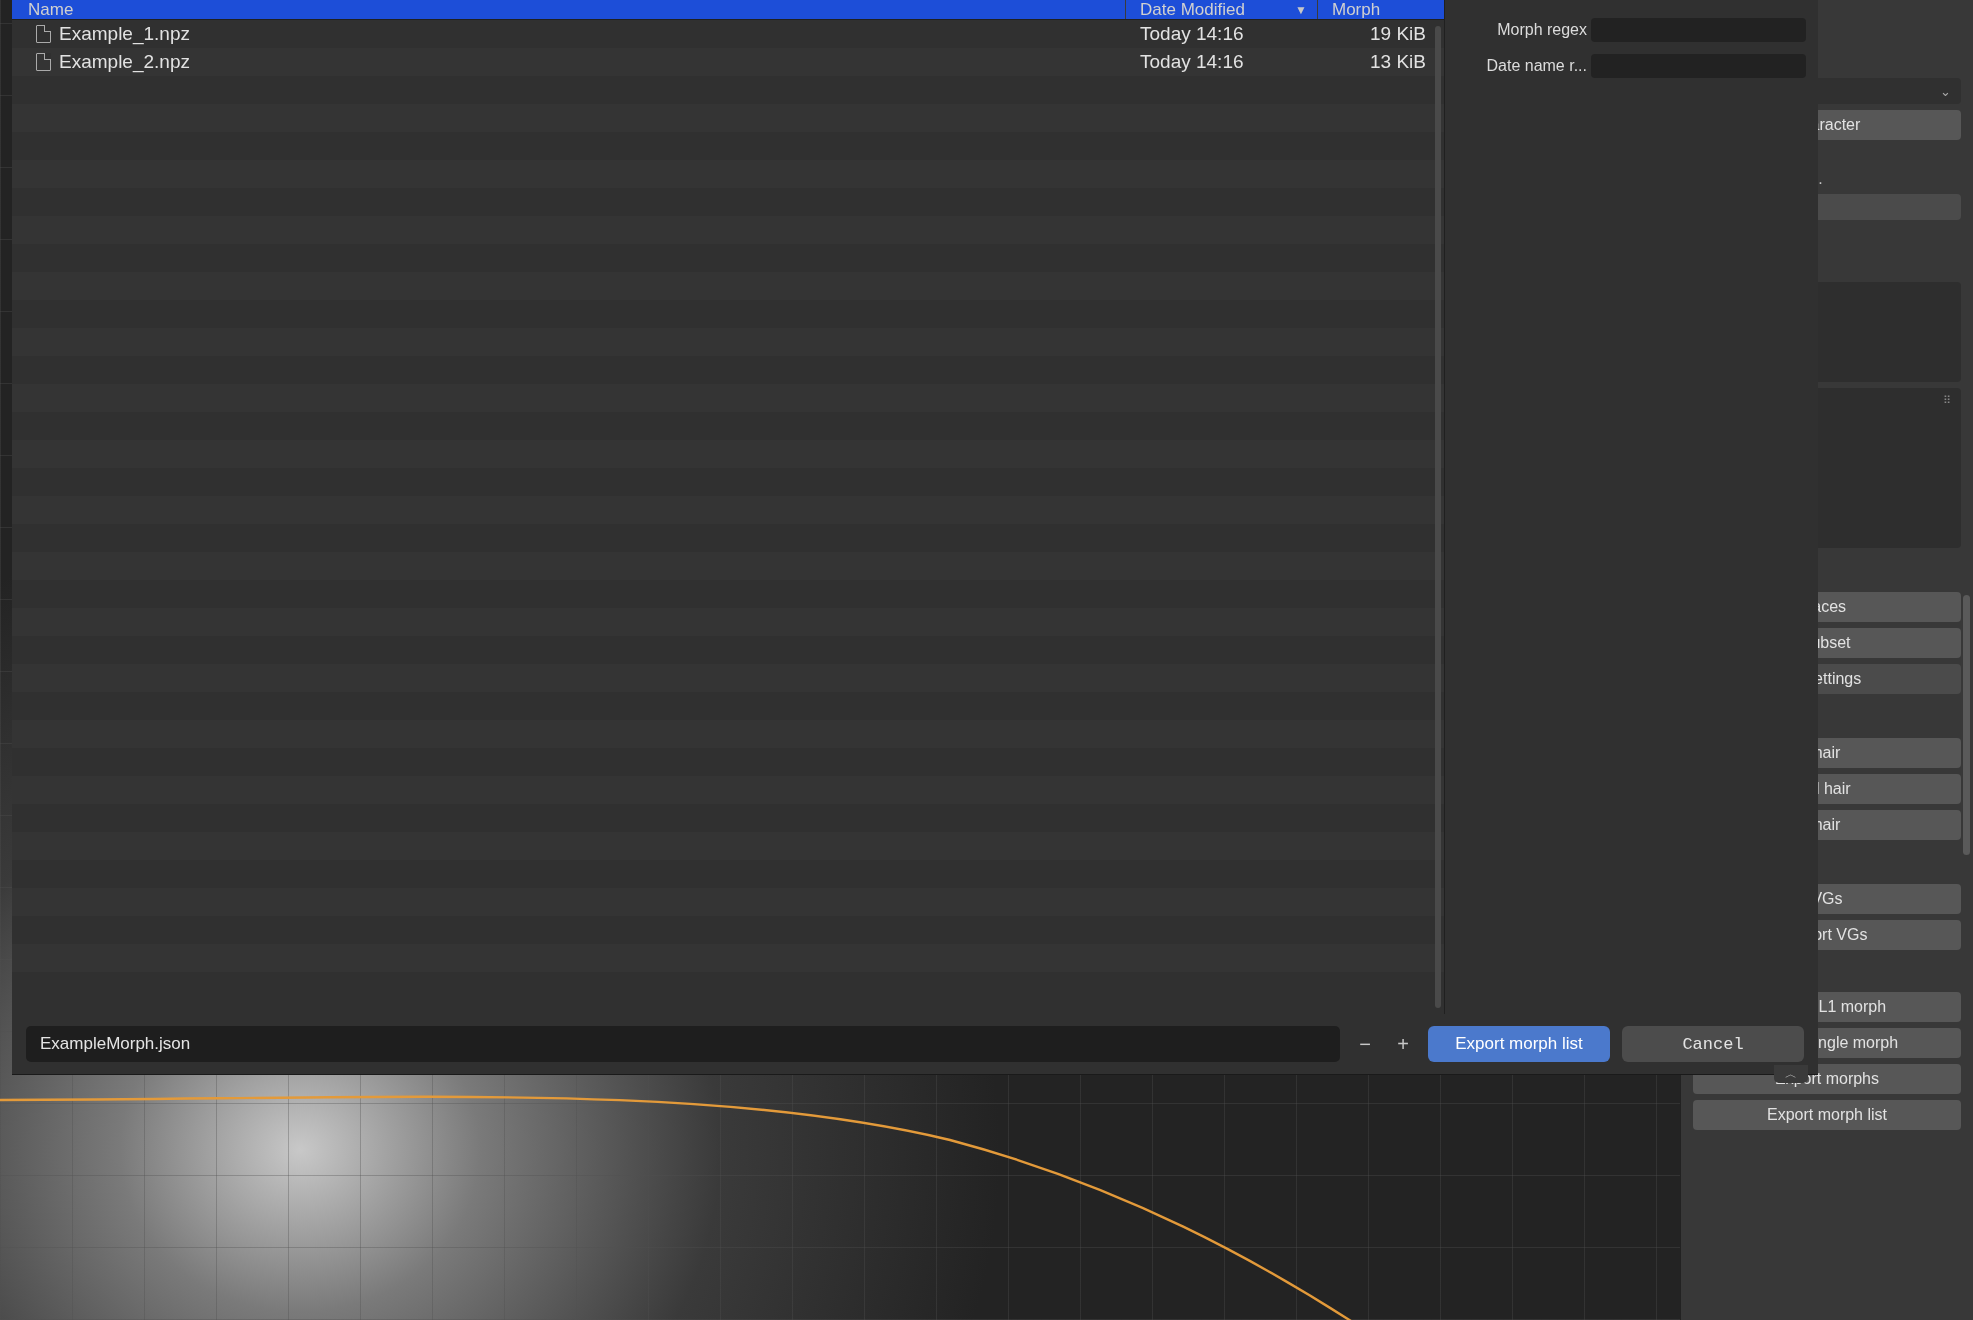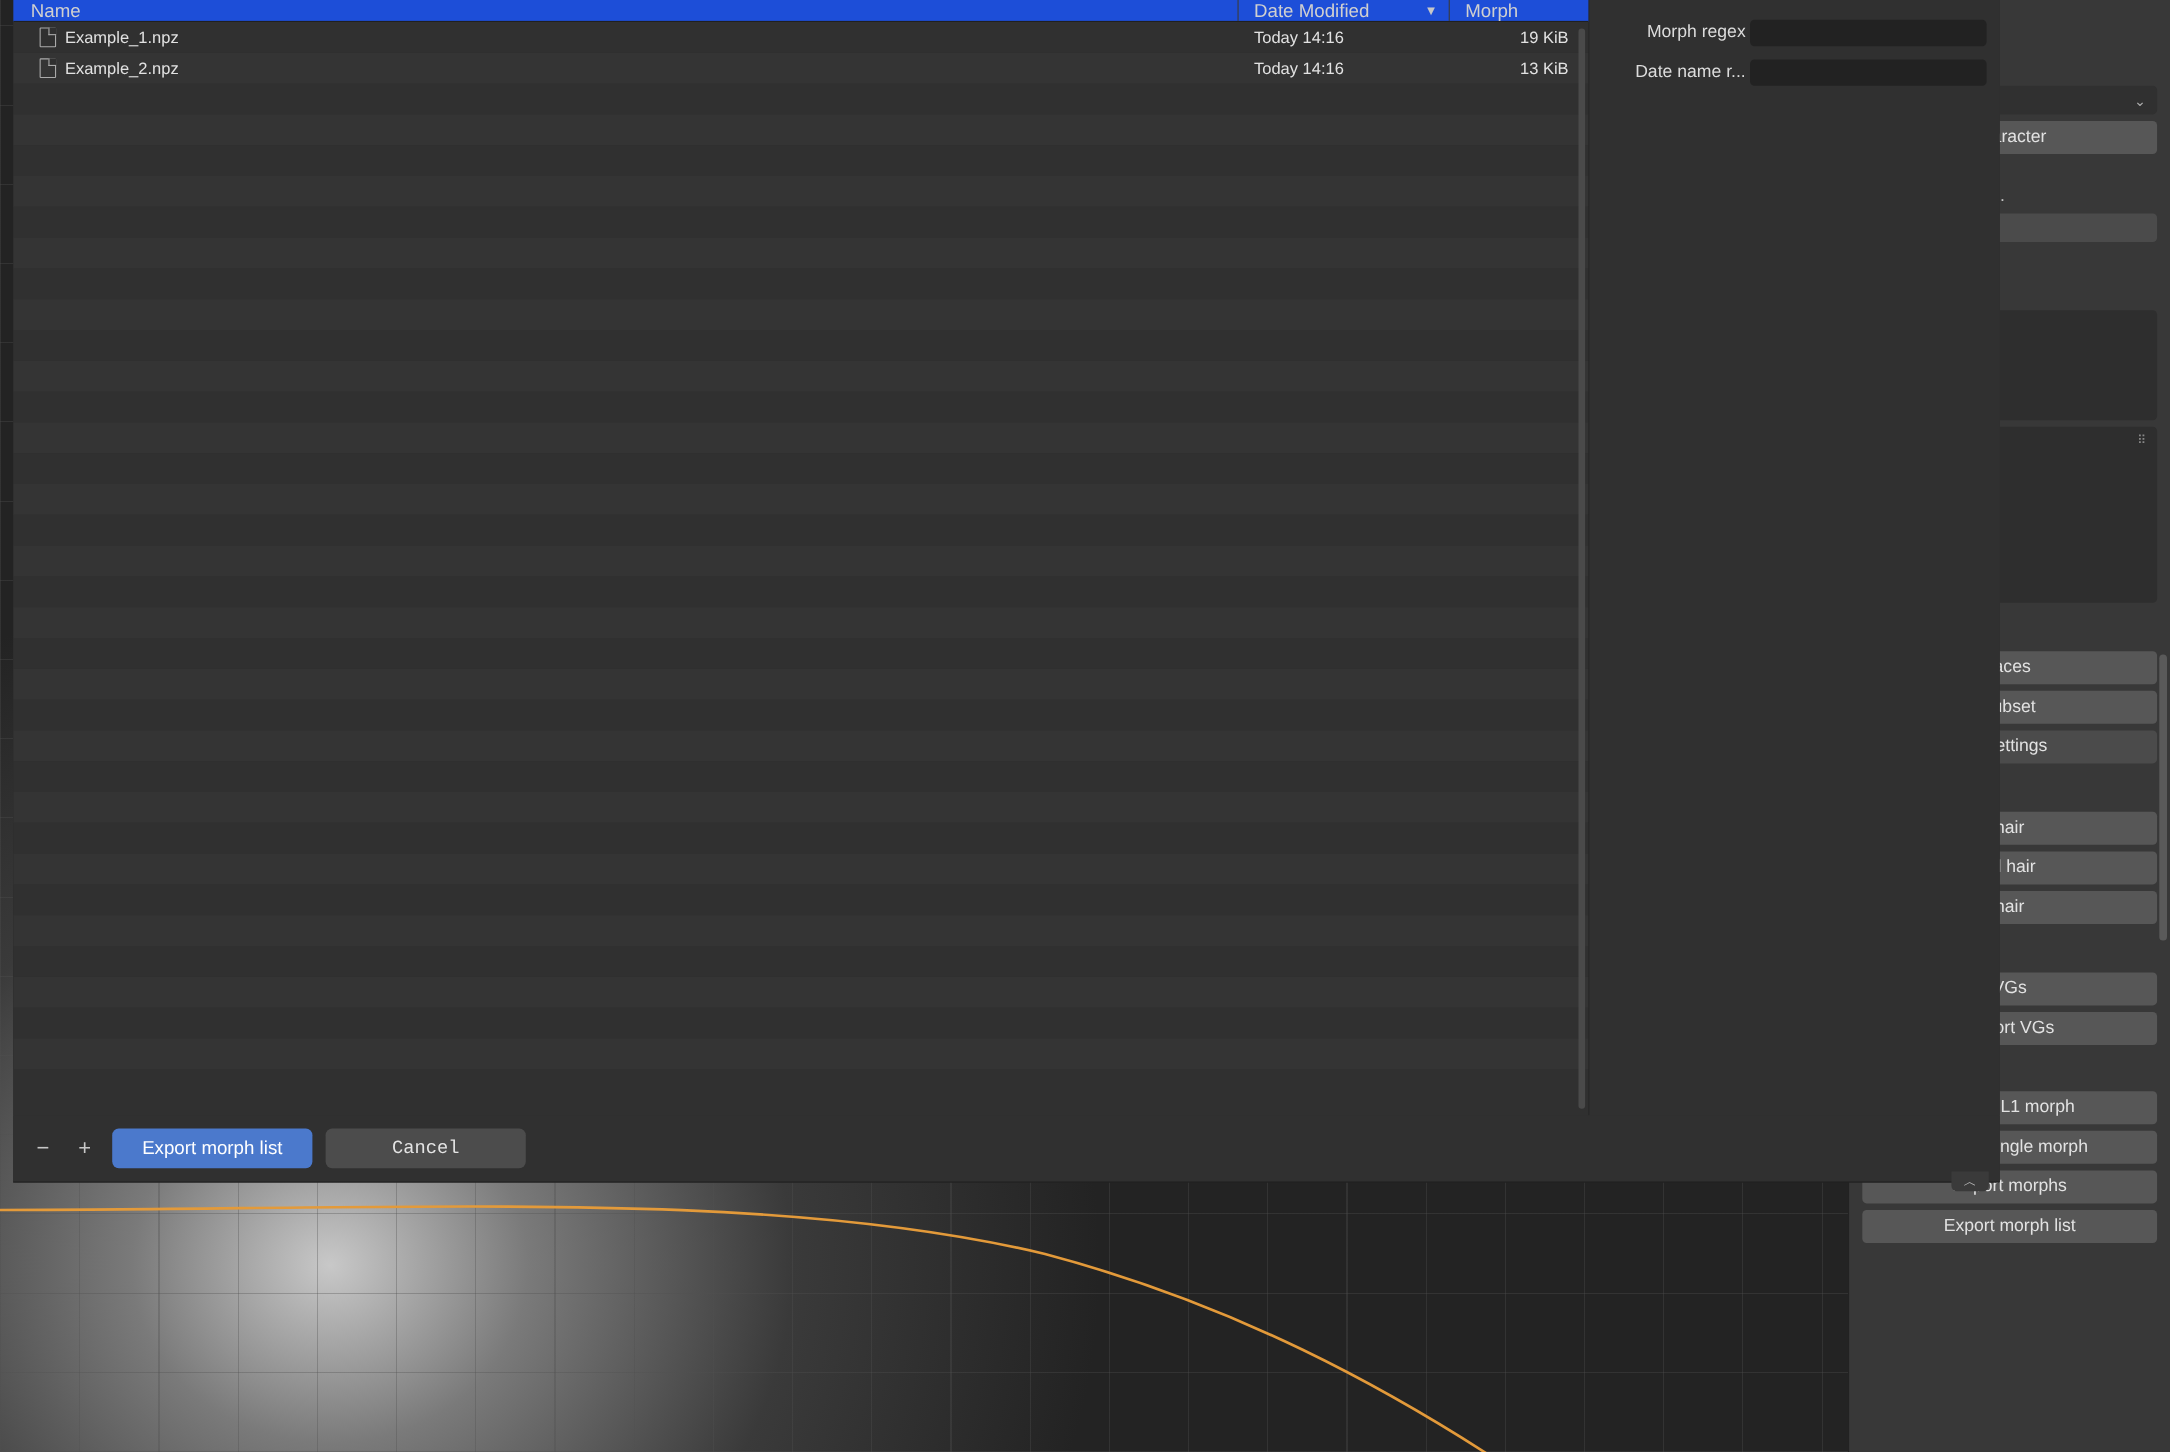--- a/index.html
+++ b/index.html
@@ -53,21 +53,21 @@
   .file-list {
     flex:1;
     overflow:hidden;
     background:#303030;
     position:relative;
   }
   .file-row {
     display:flex;
     height:28px;
     align-items:center;
-    font-size:15px;
+    font-size:19px;
     color:#e2e2e2;
   }
   .file-row.odd { background:#303030; }
   .file-row.even { background:#343434; }
   .file-row .fname { width:1114px; padding-left:24px; display:flex; align-items:center; gap:8px;}
   .file-icon {
     width:15px; height:18px;
     border:1px solid #aaa; border-radius:1px;
     position:relative; background:transparent;
     display:inline-block;
@@ -345,20 +345,21 @@
         <div class="opt-label">Morph regex</div>
         <input class="opt-input" value="" style="">
       </div>
       <div class="opt-row">
         <div class="opt-label">Date name r...</div>
         <input class="opt-input" value="" style="">
       </div>
     </div>
   </div>
   <div class="dialog-footer">
+    <input class="fname-input" value="ExampleMorph.json" style="">
     <button class="mini-btn">−</button>
     <button class="mini-btn">+</button>
     <button class="btn btn-primary">Export morph list</button>
     <button class="btn btn-secondary">Cancel</button>
   </div>
 </div>
 
 <div class="collapse-tab" style="left:1774px;">
   <span>︿</span>
 </div>

